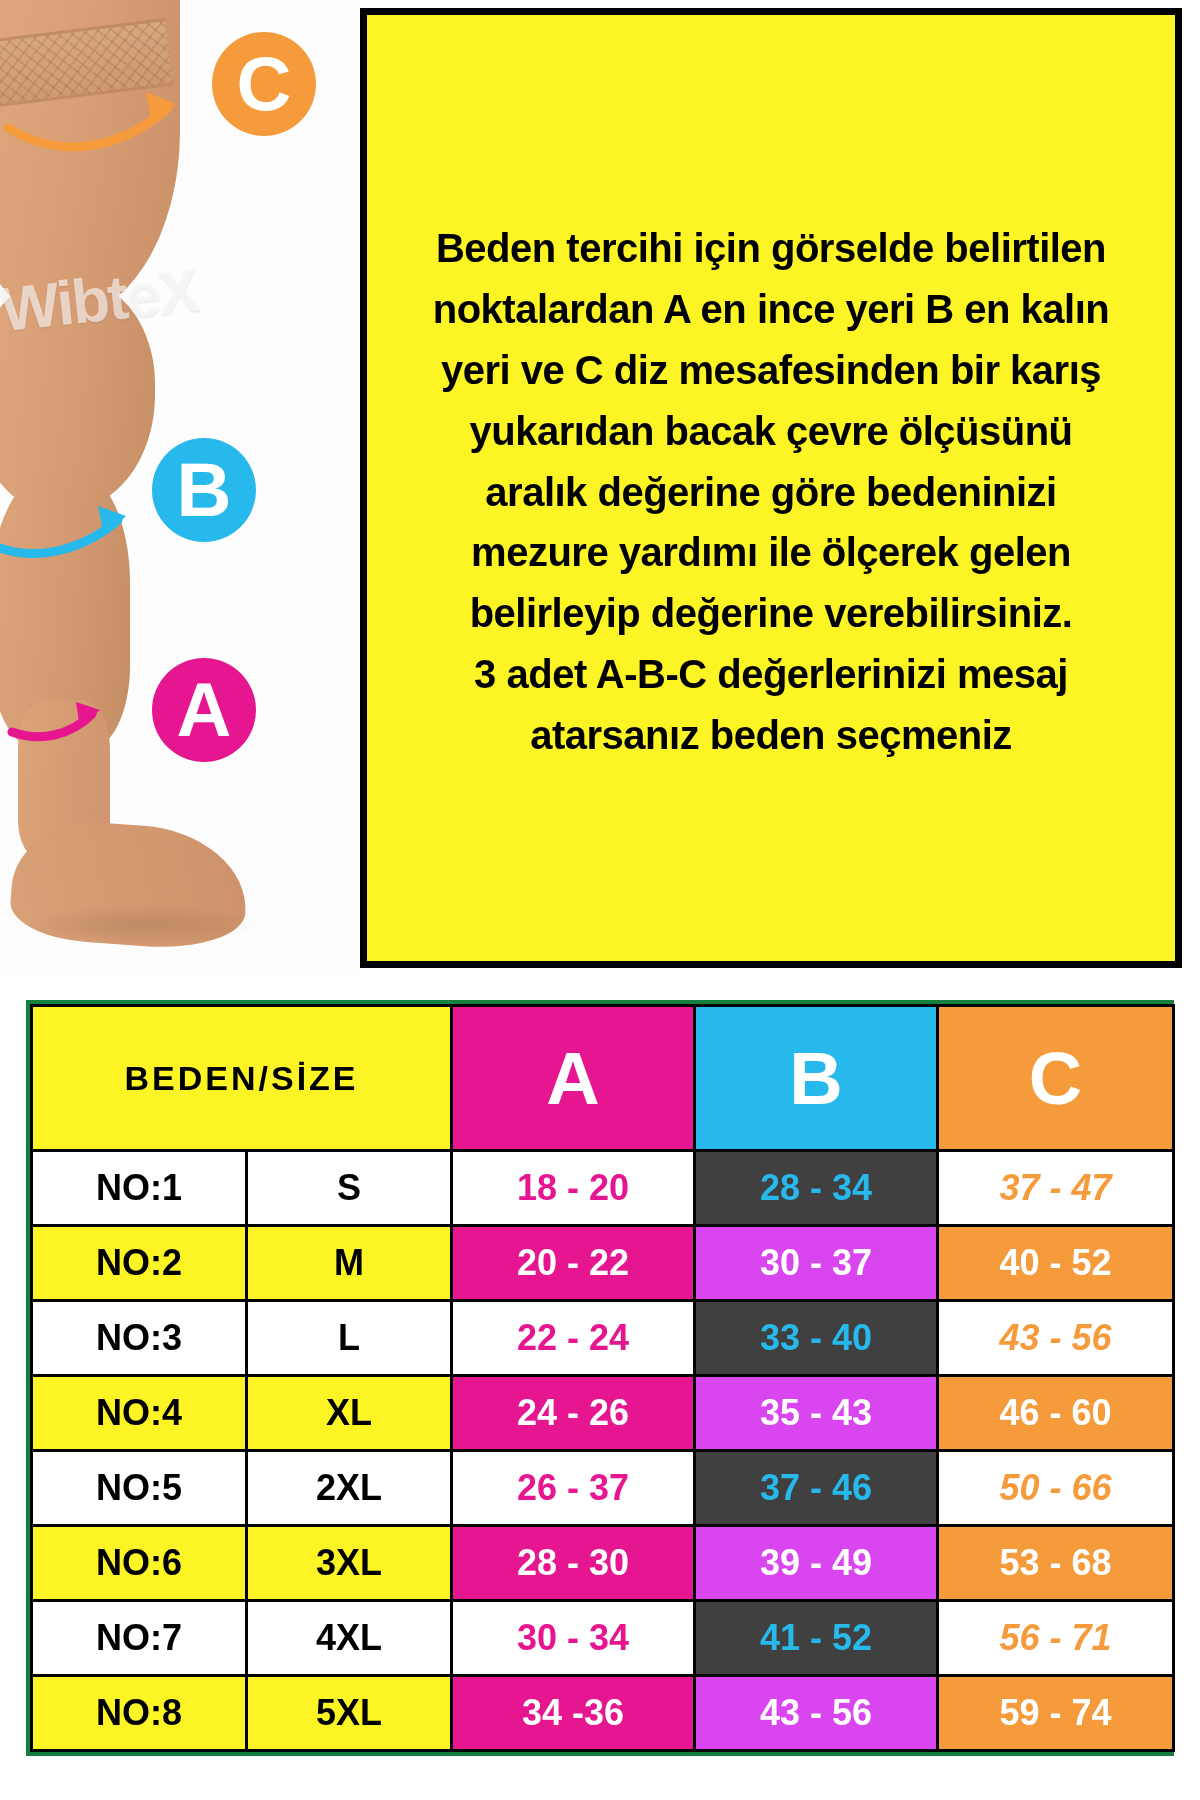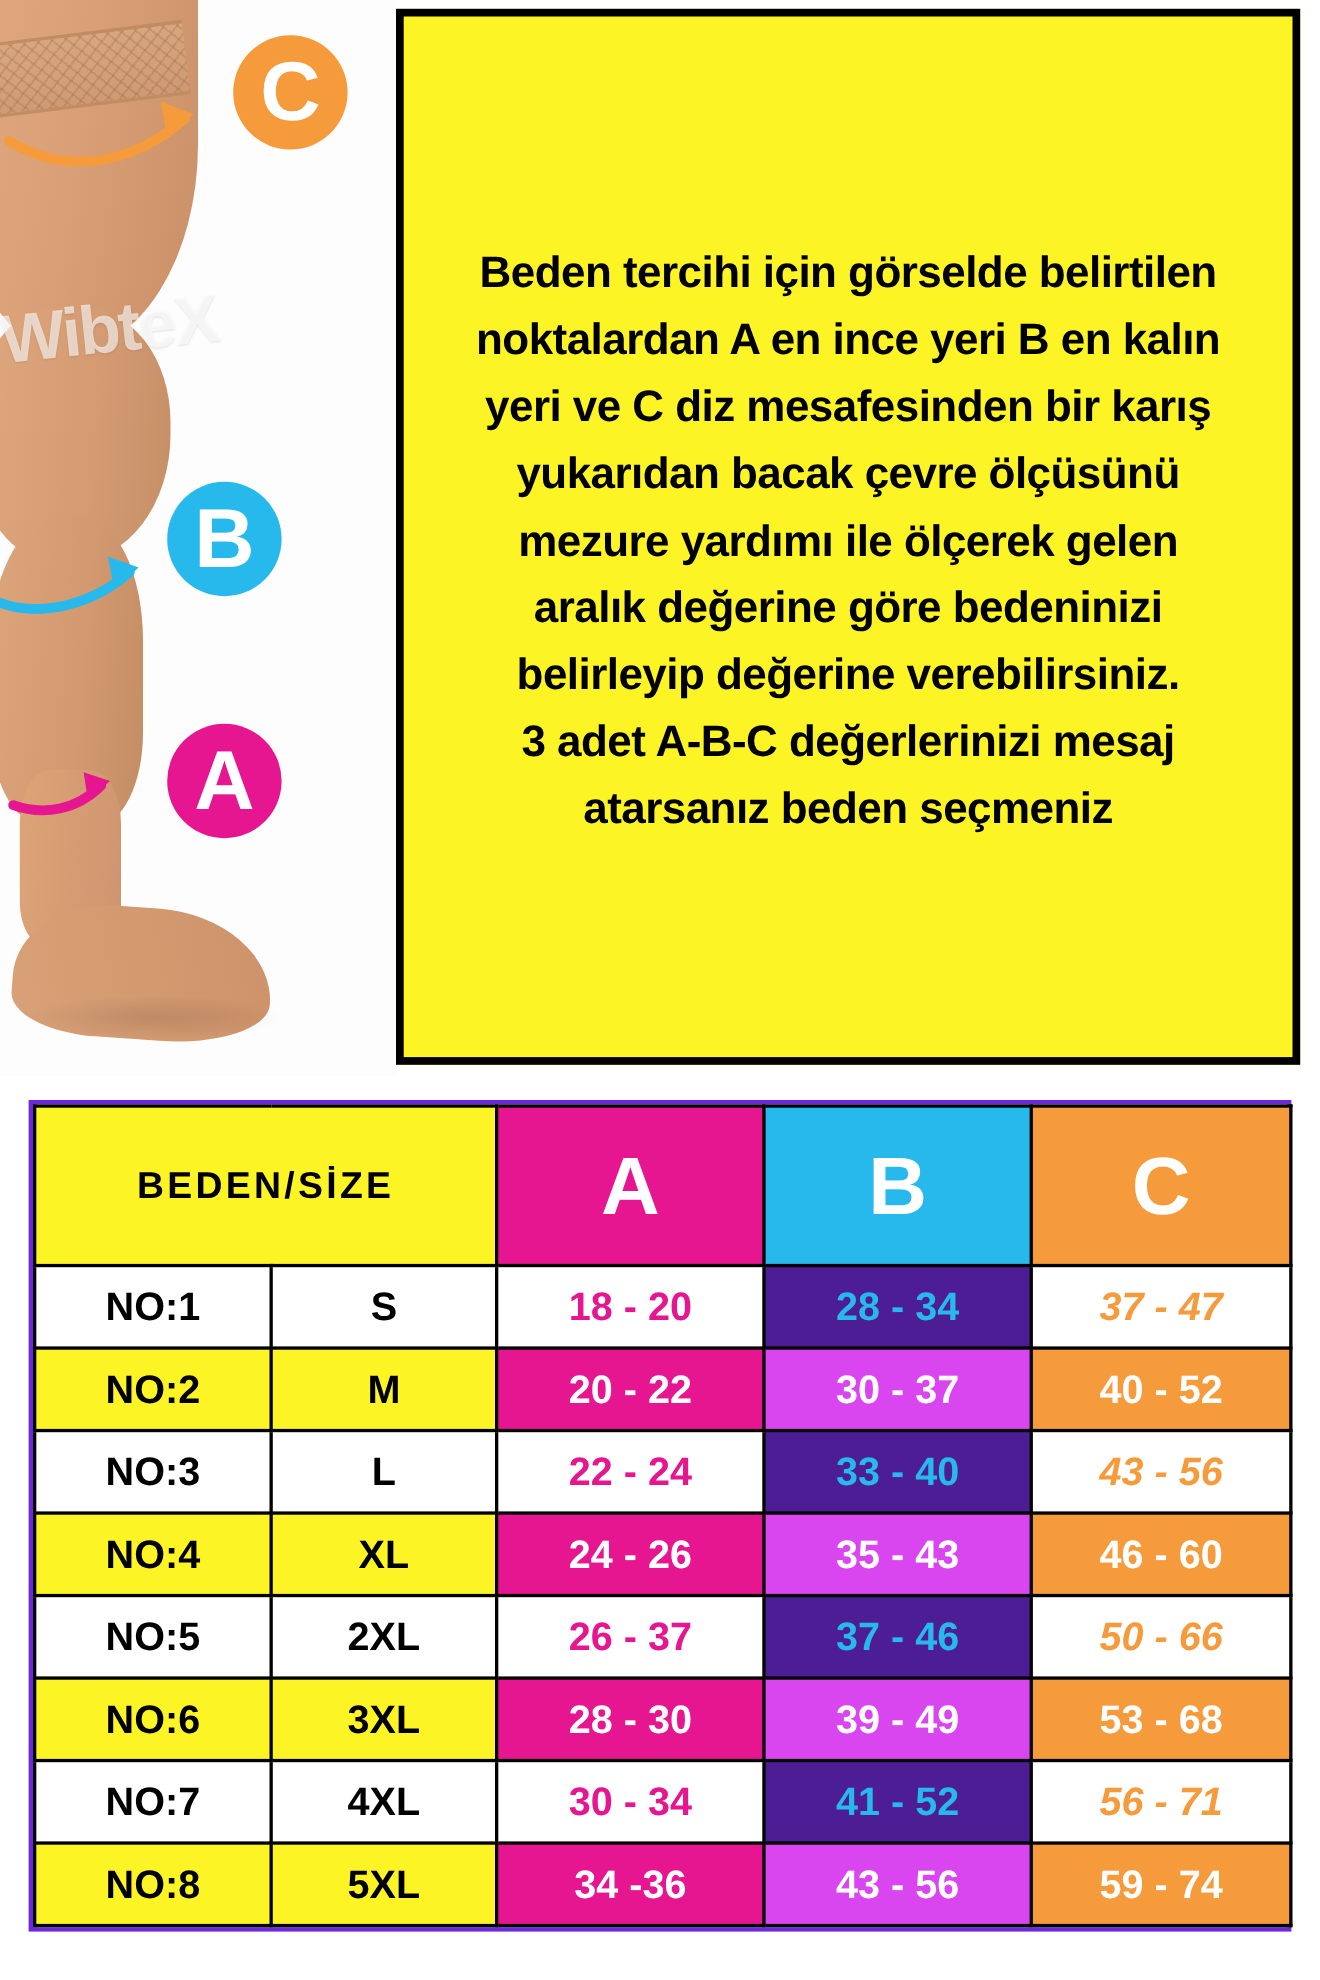--- a/index.html
+++ b/index.html
@@ -222,21 +222,21 @@
     width: 100%;
     letter-spacing: -0.5px;
   }
 
   
   .table-wrap {
     position: absolute;
     left: 26px;
     top: 1000px;
     width: 1148px;
-    border: 4px solid #6d28d9;
+    border: 4px solid #15803d;
     box-sizing: border-box;
     background: #ffffff;
   }
   table {
     border-collapse: collapse;
     width: 100%;
     table-layout: fixed;
   }
   td, th {
     border: 3px solid #000000;
@@ -264,21 +264,21 @@
   .head-b { background: #28b9ec; color: #ffffff; font-size: 74px; }
   .head-c { background: #f59b3c; color: #ffffff; font-size: 74px; }
 
   .body-row td {
     height: 70px;
     font-size: 36px;
   }
   
   .row-odd .cell-no, .row-odd .cell-size { background: #ffffff; color: #000000; }
   .row-odd .cell-a { background: #ffffff; color: #e5168f; }
-  .row-odd .cell-b { background: #4c1d95; color: #28b9ec; }
+  .row-odd .cell-b { background: #404040; color: #28b9ec; }
   .row-odd .cell-c { background: #ffffff; color: #f59b3c; font-style: italic; }
 
   
   .row-even .cell-no, .row-even .cell-size { background: #fdf425; color: #000000; }
   .row-even .cell-a { background: #e5168f; color: #ffffff; }
   .row-even .cell-b { background: #d946ef; color: #ffffff; }
   .row-even .cell-c { background: #f59b3c; color: #ffffff; }
 </style>
 </head>
 <body>
@@ -313,22 +313,22 @@
 
     <div class="marker marker-c">C</div>
     <div class="marker marker-b">B</div>
     <div class="marker marker-a">A</div>
 
     <div class="info-box">
       <div class="info-line">Beden tercihi için görselde belirtilen</div>
       <div class="info-line">noktalardan A en ince yeri B en kalın</div>
       <div class="info-line">yeri ve C diz mesafesinden bir karış</div>
       <div class="info-line">yukarıdan bacak çevre ölçüsünü</div>
+      <div class="info-line">aralık değerine göre bedeninizi</div>
       <div class="info-line">mezure yardımı ile ölçerek gelen</div>
-      <div class="info-line">aralık değerine göre bedeninizi</div>
       <div class="info-line">belirleyip değerine verebilirsiniz.</div>
       <div class="info-line">3 adet A-B-C değerlerinizi mesaj</div>
       <div class="info-line">atarsanız beden seçmeniz</div>
     </div>
   </div>
 
   <div class="watermark-2">WibteX</div>
 
   <div class="table-wrap">
     <table>

